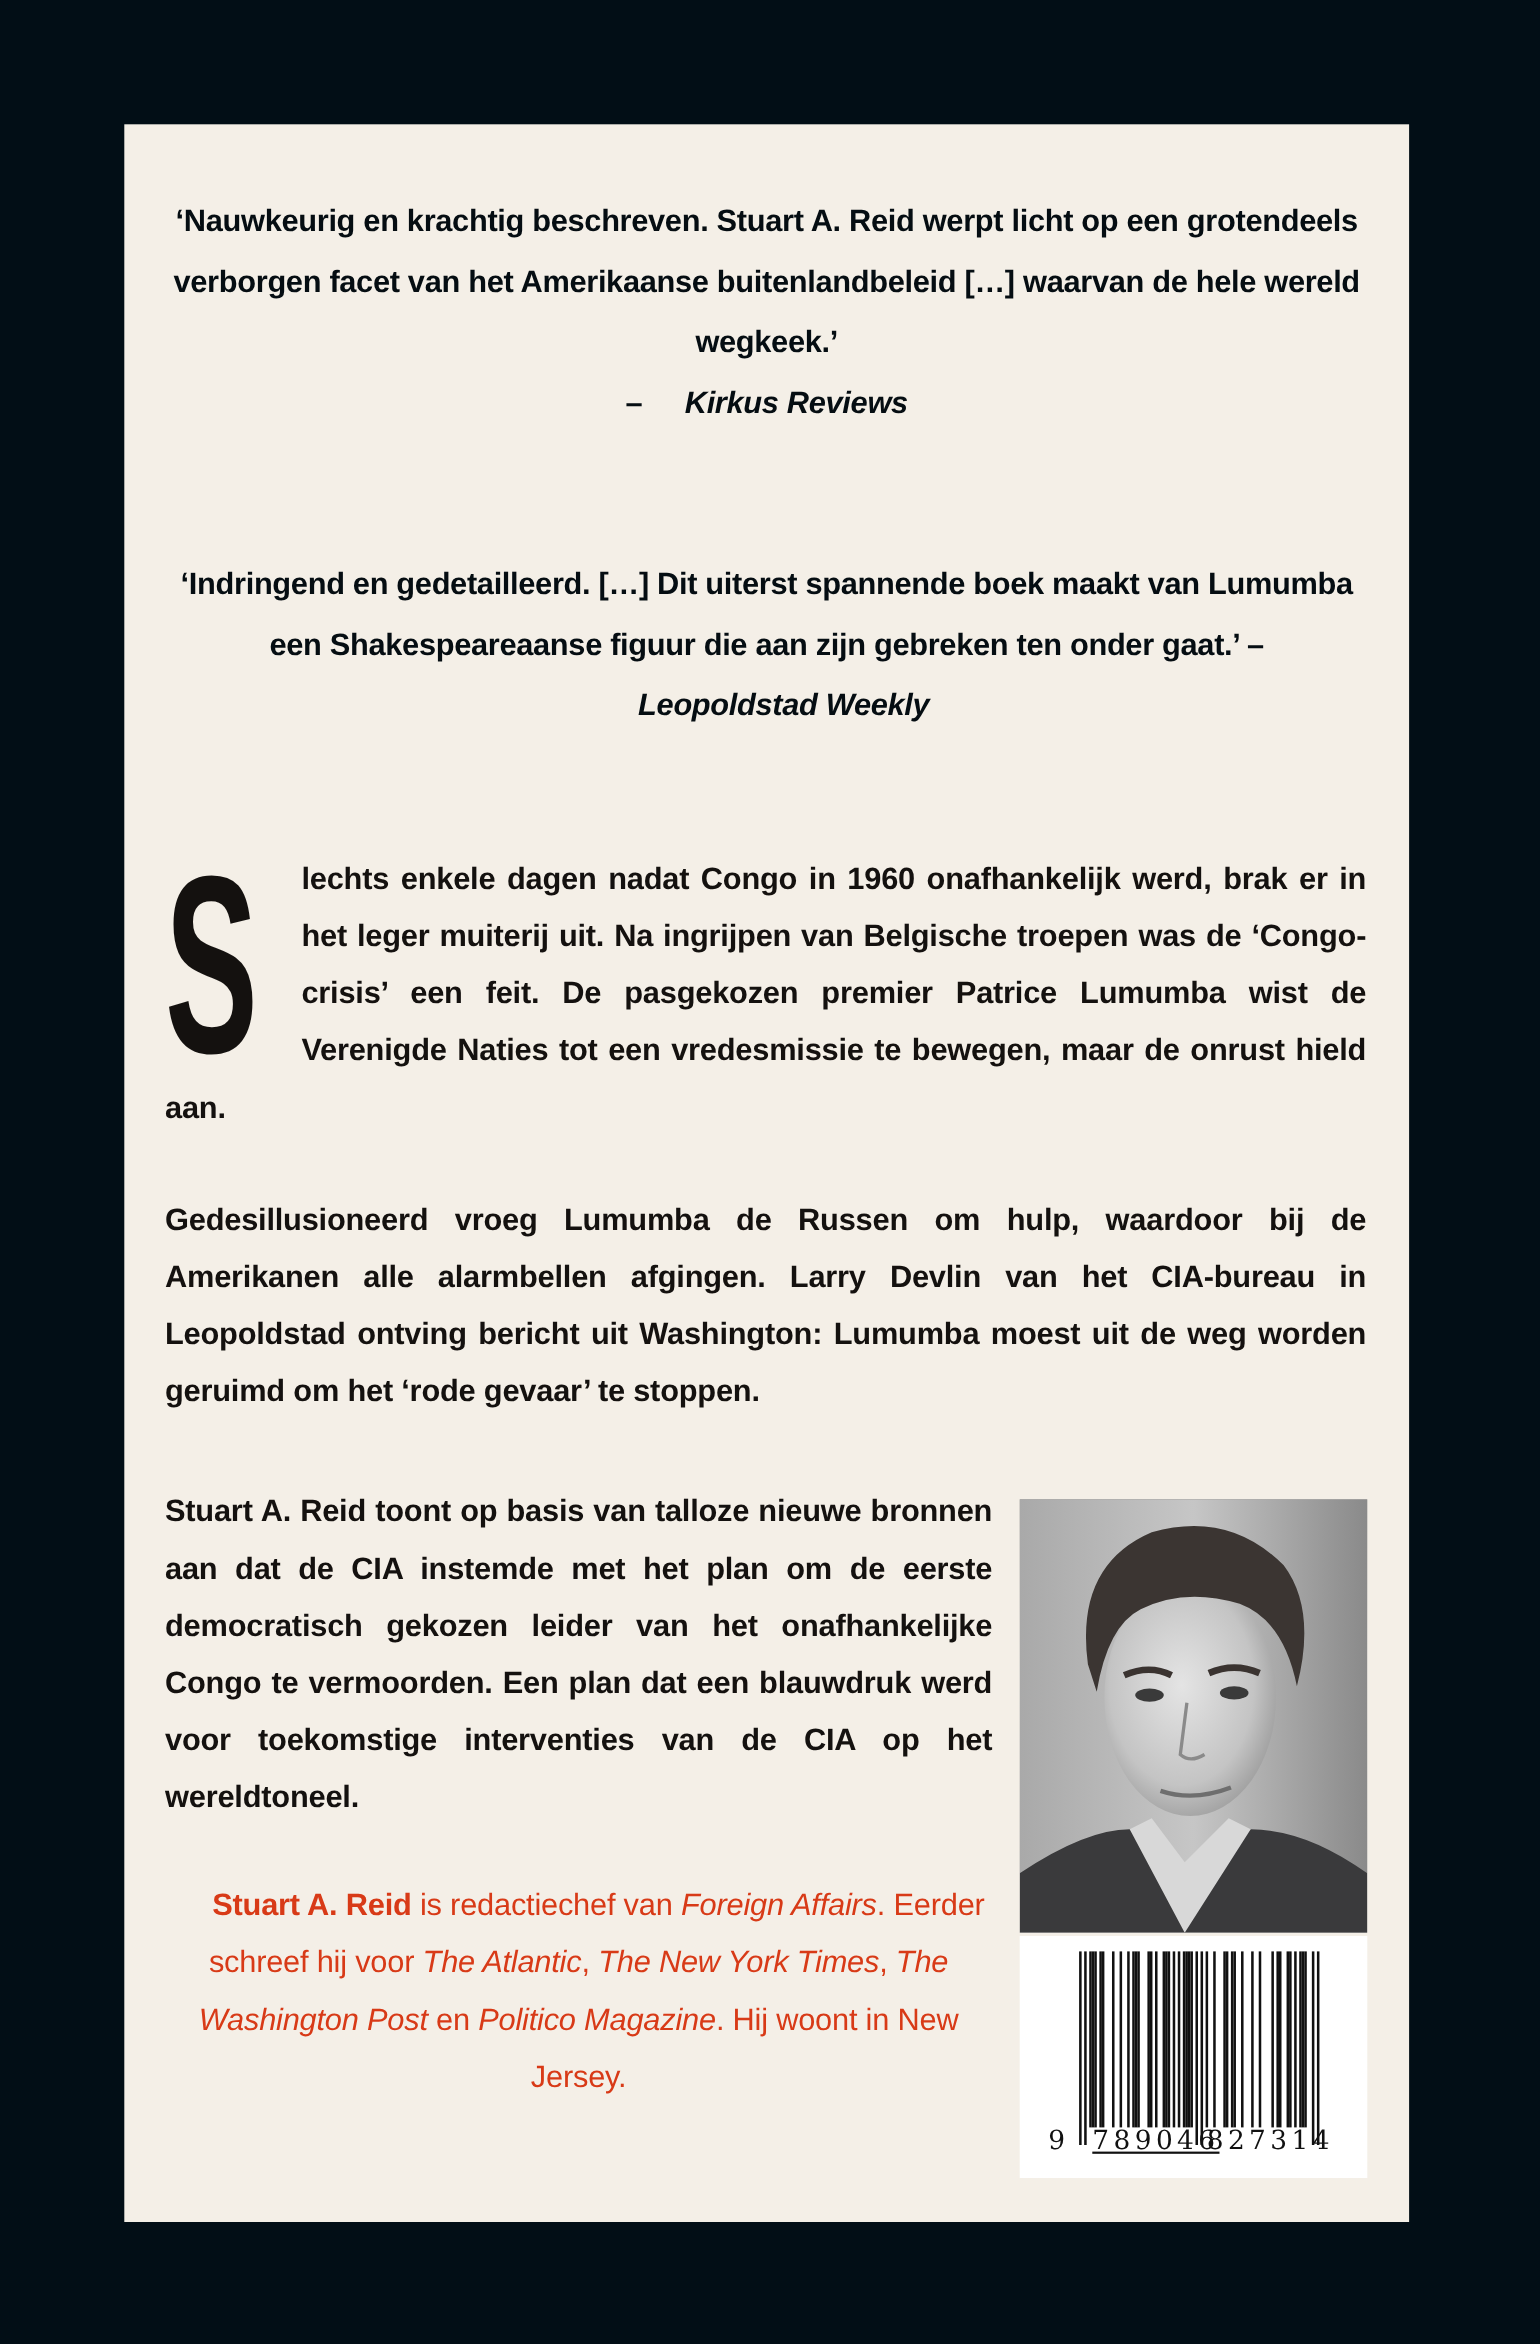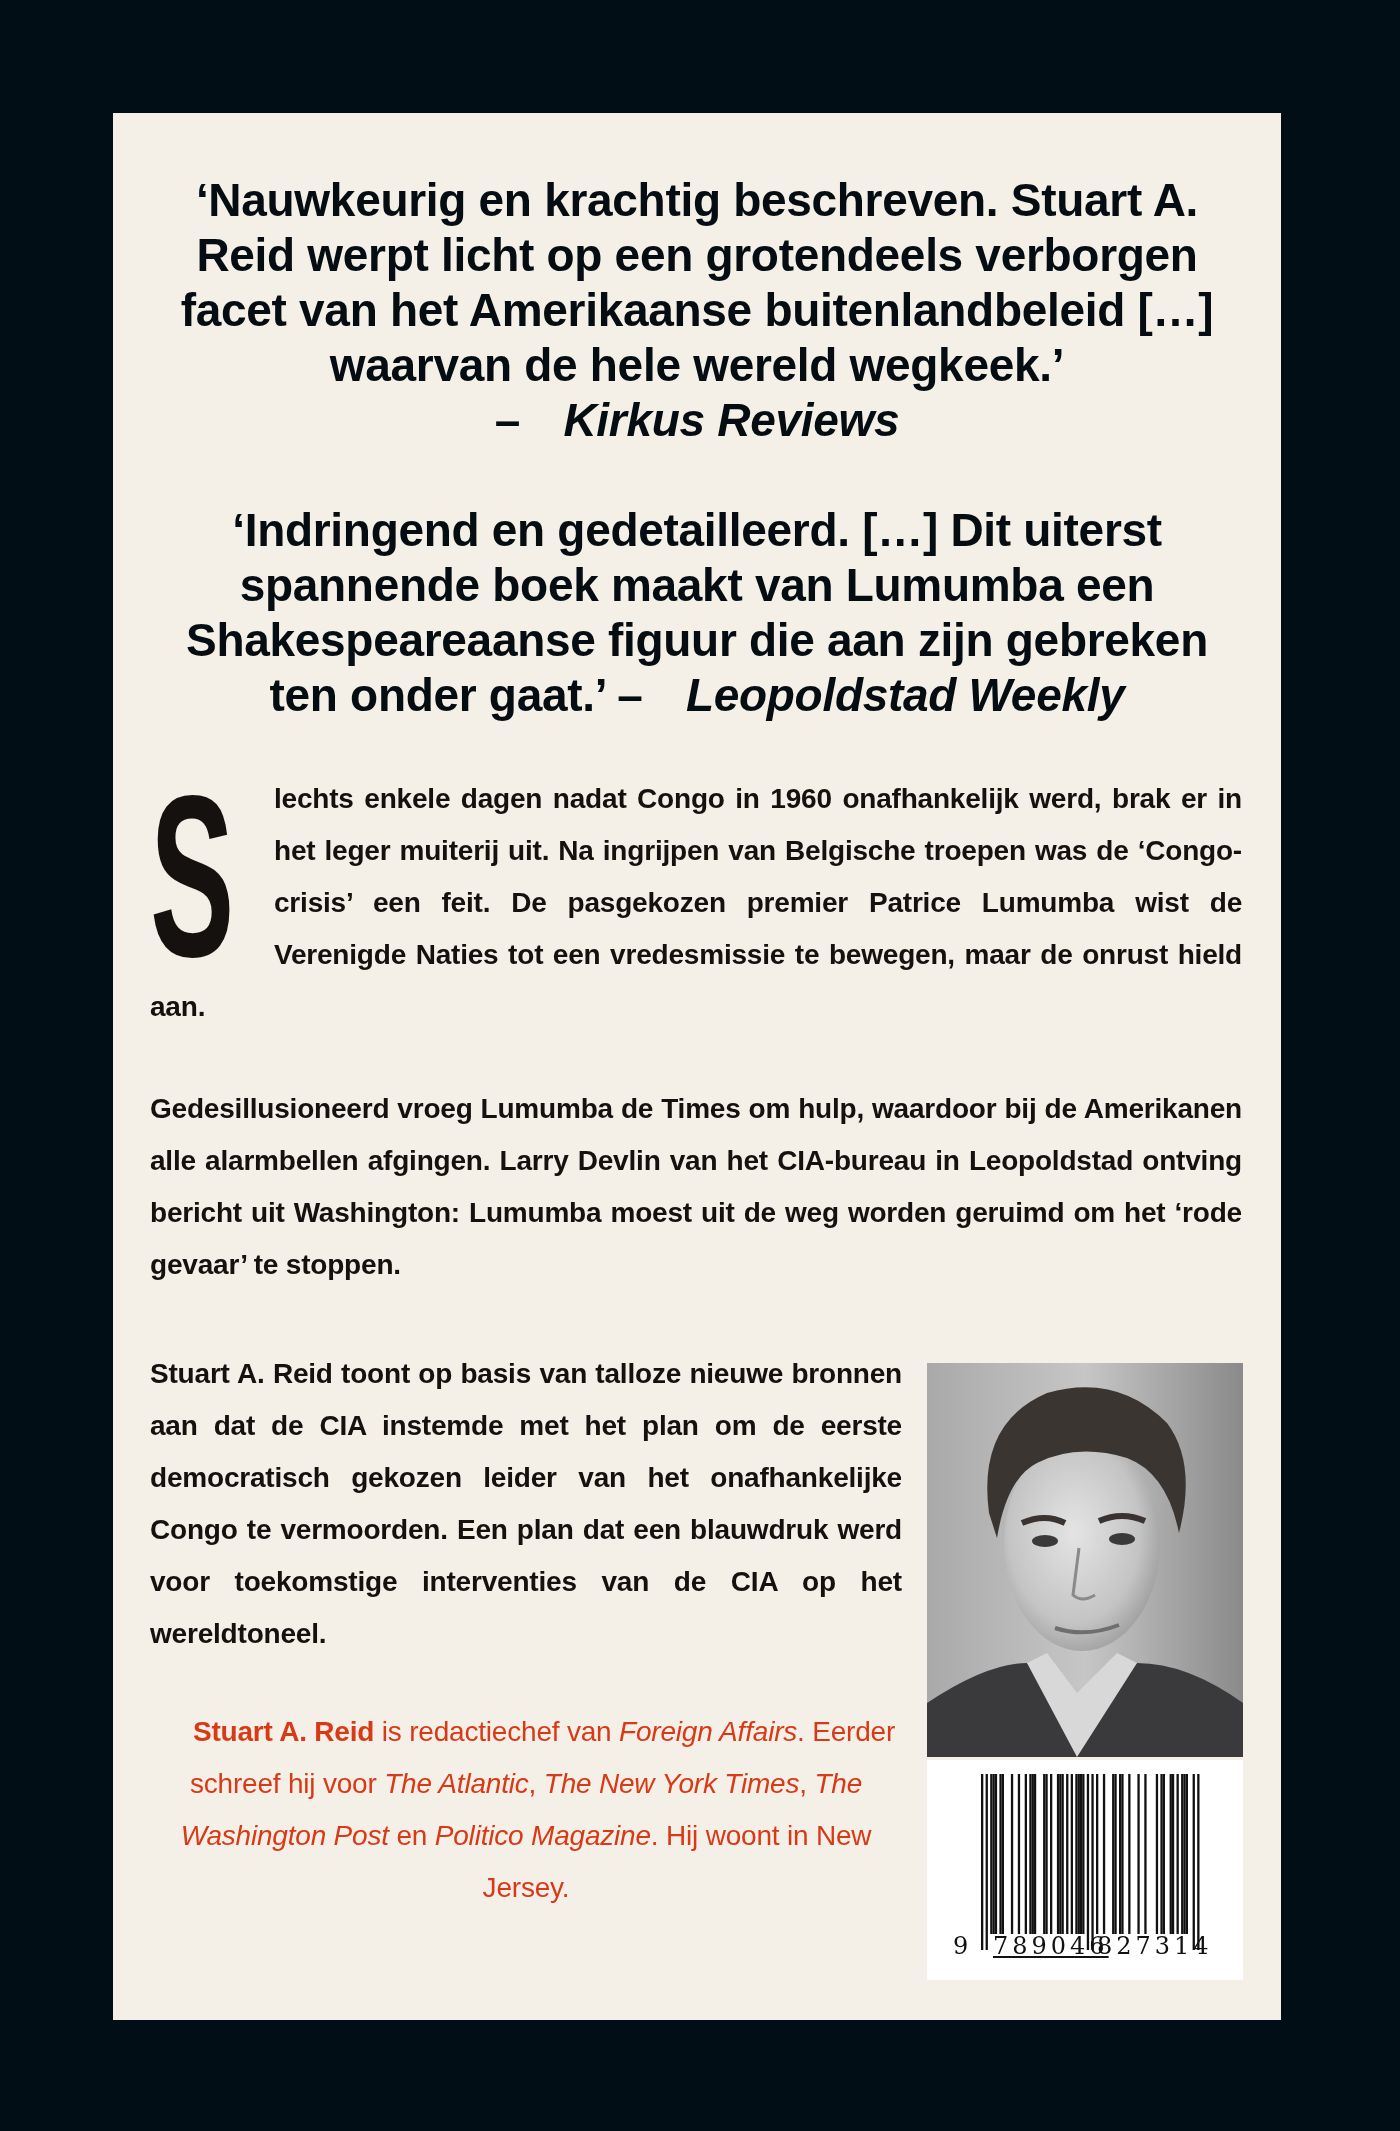--- a/index.html
+++ b/index.html
@@ -22,21 +22,21 @@
       height: 1907px;
       background: #f4efe7;
     }
     .quote {
       position: absolute;
       left: 37px;
       width: 1094px;
       text-align: center;
       color: #050d12;
       font-weight: bold;
-      font-size: 46px;
+      font-size: 28px;
       line-height: 55px;
       letter-spacing: -0.3px;
     }
     .quote-1 { top: 60px; }
     .quote-2 { top: 390px; }
     .quote .source {
       font-style: italic;
       margin-left: 31px;
     }
     .body-para {
@@ -132,21 +132,21 @@
     <span>‘Indringend en gedetailleerd. […] Dit uiterst spannende boek maakt van Lumumba een Shakespeareaanse figuur die aan zijn gebreken ten onder gaat.’</span>
     <span>–</span>
     <span class="source">Leopoldstad Weekly</span>
   </div>
 
   <div class="body-para para-1">
     <span class="drop-cap">S</span>
     <span>lechts enkele dagen nadat Congo in 1960 onafhankelijk werd, brak er in het leger muiterij uit. Na ingrijpen van Belgische troepen was de ‘Congo-crisis’ een feit. De pasgekozen premier Patrice Lumumba wist de Verenigde Naties tot een vredesmissie te bewegen, maar de onrust hield aan.</span>
   </div>
 
-  <div class="body-para para-2">Gedesillusioneerd vroeg Lumumba de Times om hulp, waardoor bij de Amerikanen alle alarmbellen afgingen. Larry Devlin van het CIA-bureau in Leopoldstad ontving bericht uit Washington: Lumumba moest uit de weg worden geruimd om het ‘rode gevaar’ te stoppen.</div>
+  <div class="body-para para-2">Gedesillusioneerd vroeg Lumumba de Russen om hulp, waardoor bij de Amerikanen alle alarmbellen afgingen. Larry Devlin van het CIA-bureau in Leopoldstad ontving bericht uit Washington: Lumumba moest uit de weg worden geruimd om het ‘rode gevaar’ te stoppen.</div>
 
   <div class="body-para para-3">Stuart A. Reid toont op basis van talloze nieuwe bronnen aan dat de CIA instemde met het plan om de eerste democratisch gekozen leider van het onafhankelijke Congo te vermoorden. Een plan dat een blauwdruk werd voor toekomstige interventies van de CIA op het wereldtoneel.</div>
 
   <div class="bio">
     <span class="name">Stuart A. Reid</span><span> is redactiechef van </span><span class="pub">Foreign Affairs</span><span>. Eerder schreef hij voor </span><span class="pub">The Atlantic</span><span>, </span><span class="pub">The New York Times</span><span>, </span><span class="pub">The Washington Post</span><span> en </span><span class="pub">Politico Magazine</span><span>. Hij woont in New Jersey.</span>
   </div>
 
   <div class="author-photo" title="Portrait photo of Stuart A. Reid (black and white)">
     <svg class="photo-svg" viewBox="0 0 316 394" preserveAspectRatio="none">
       <defs>

